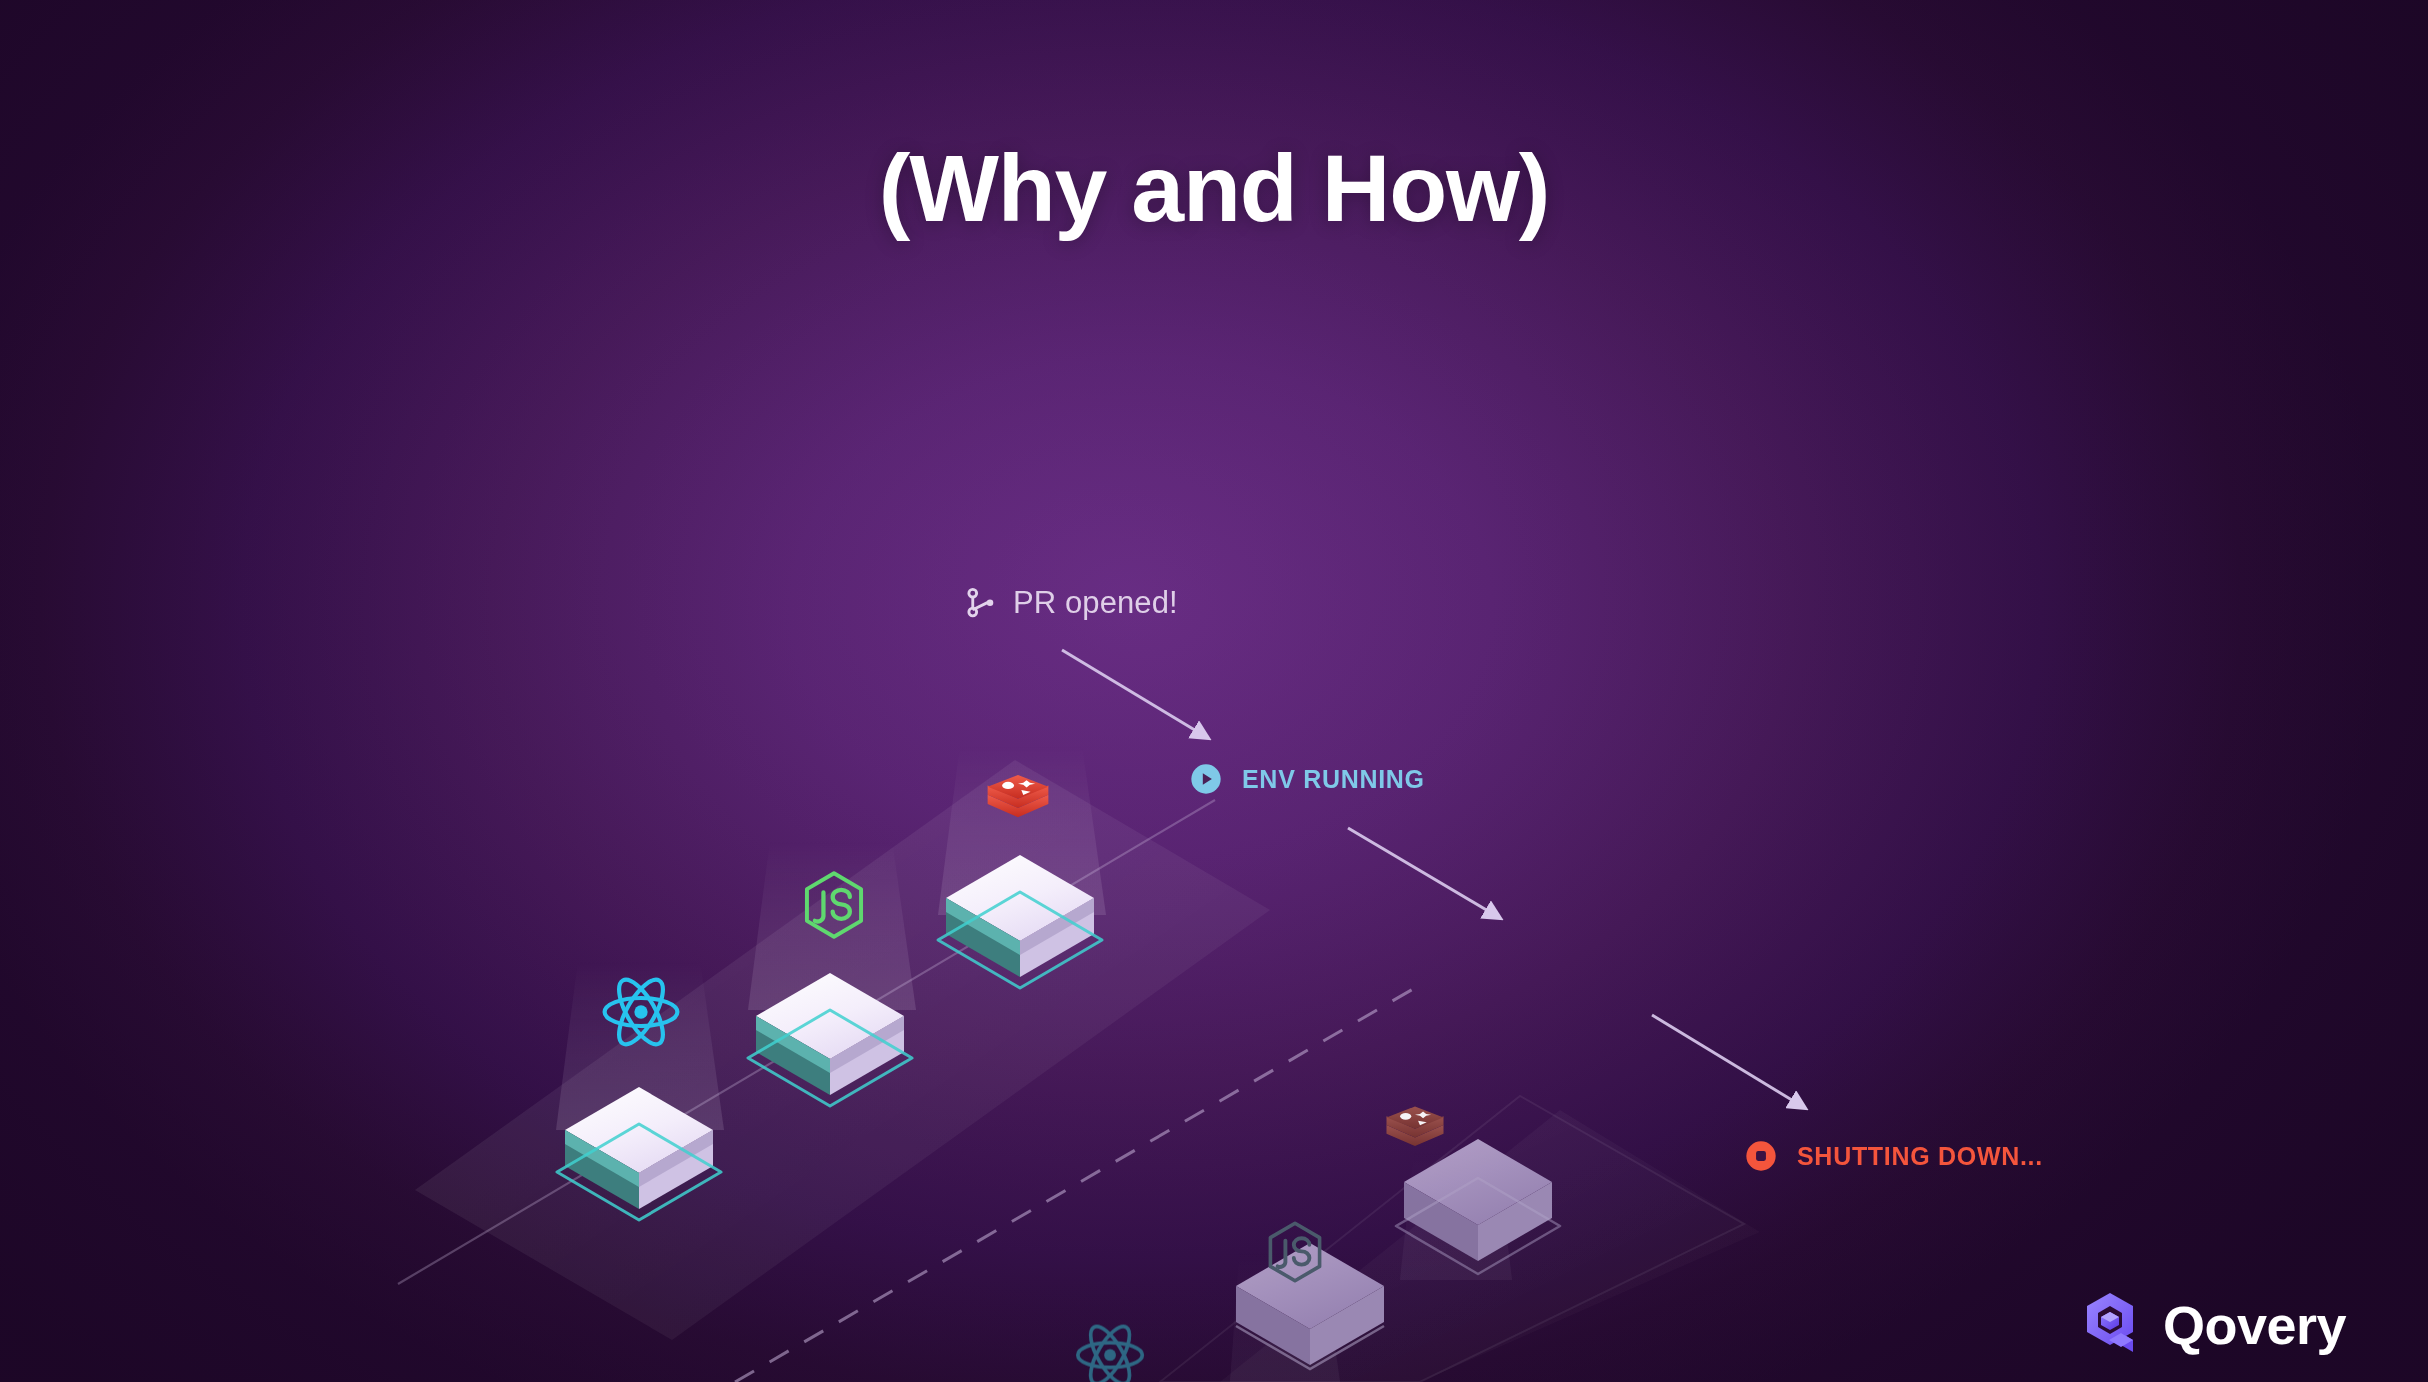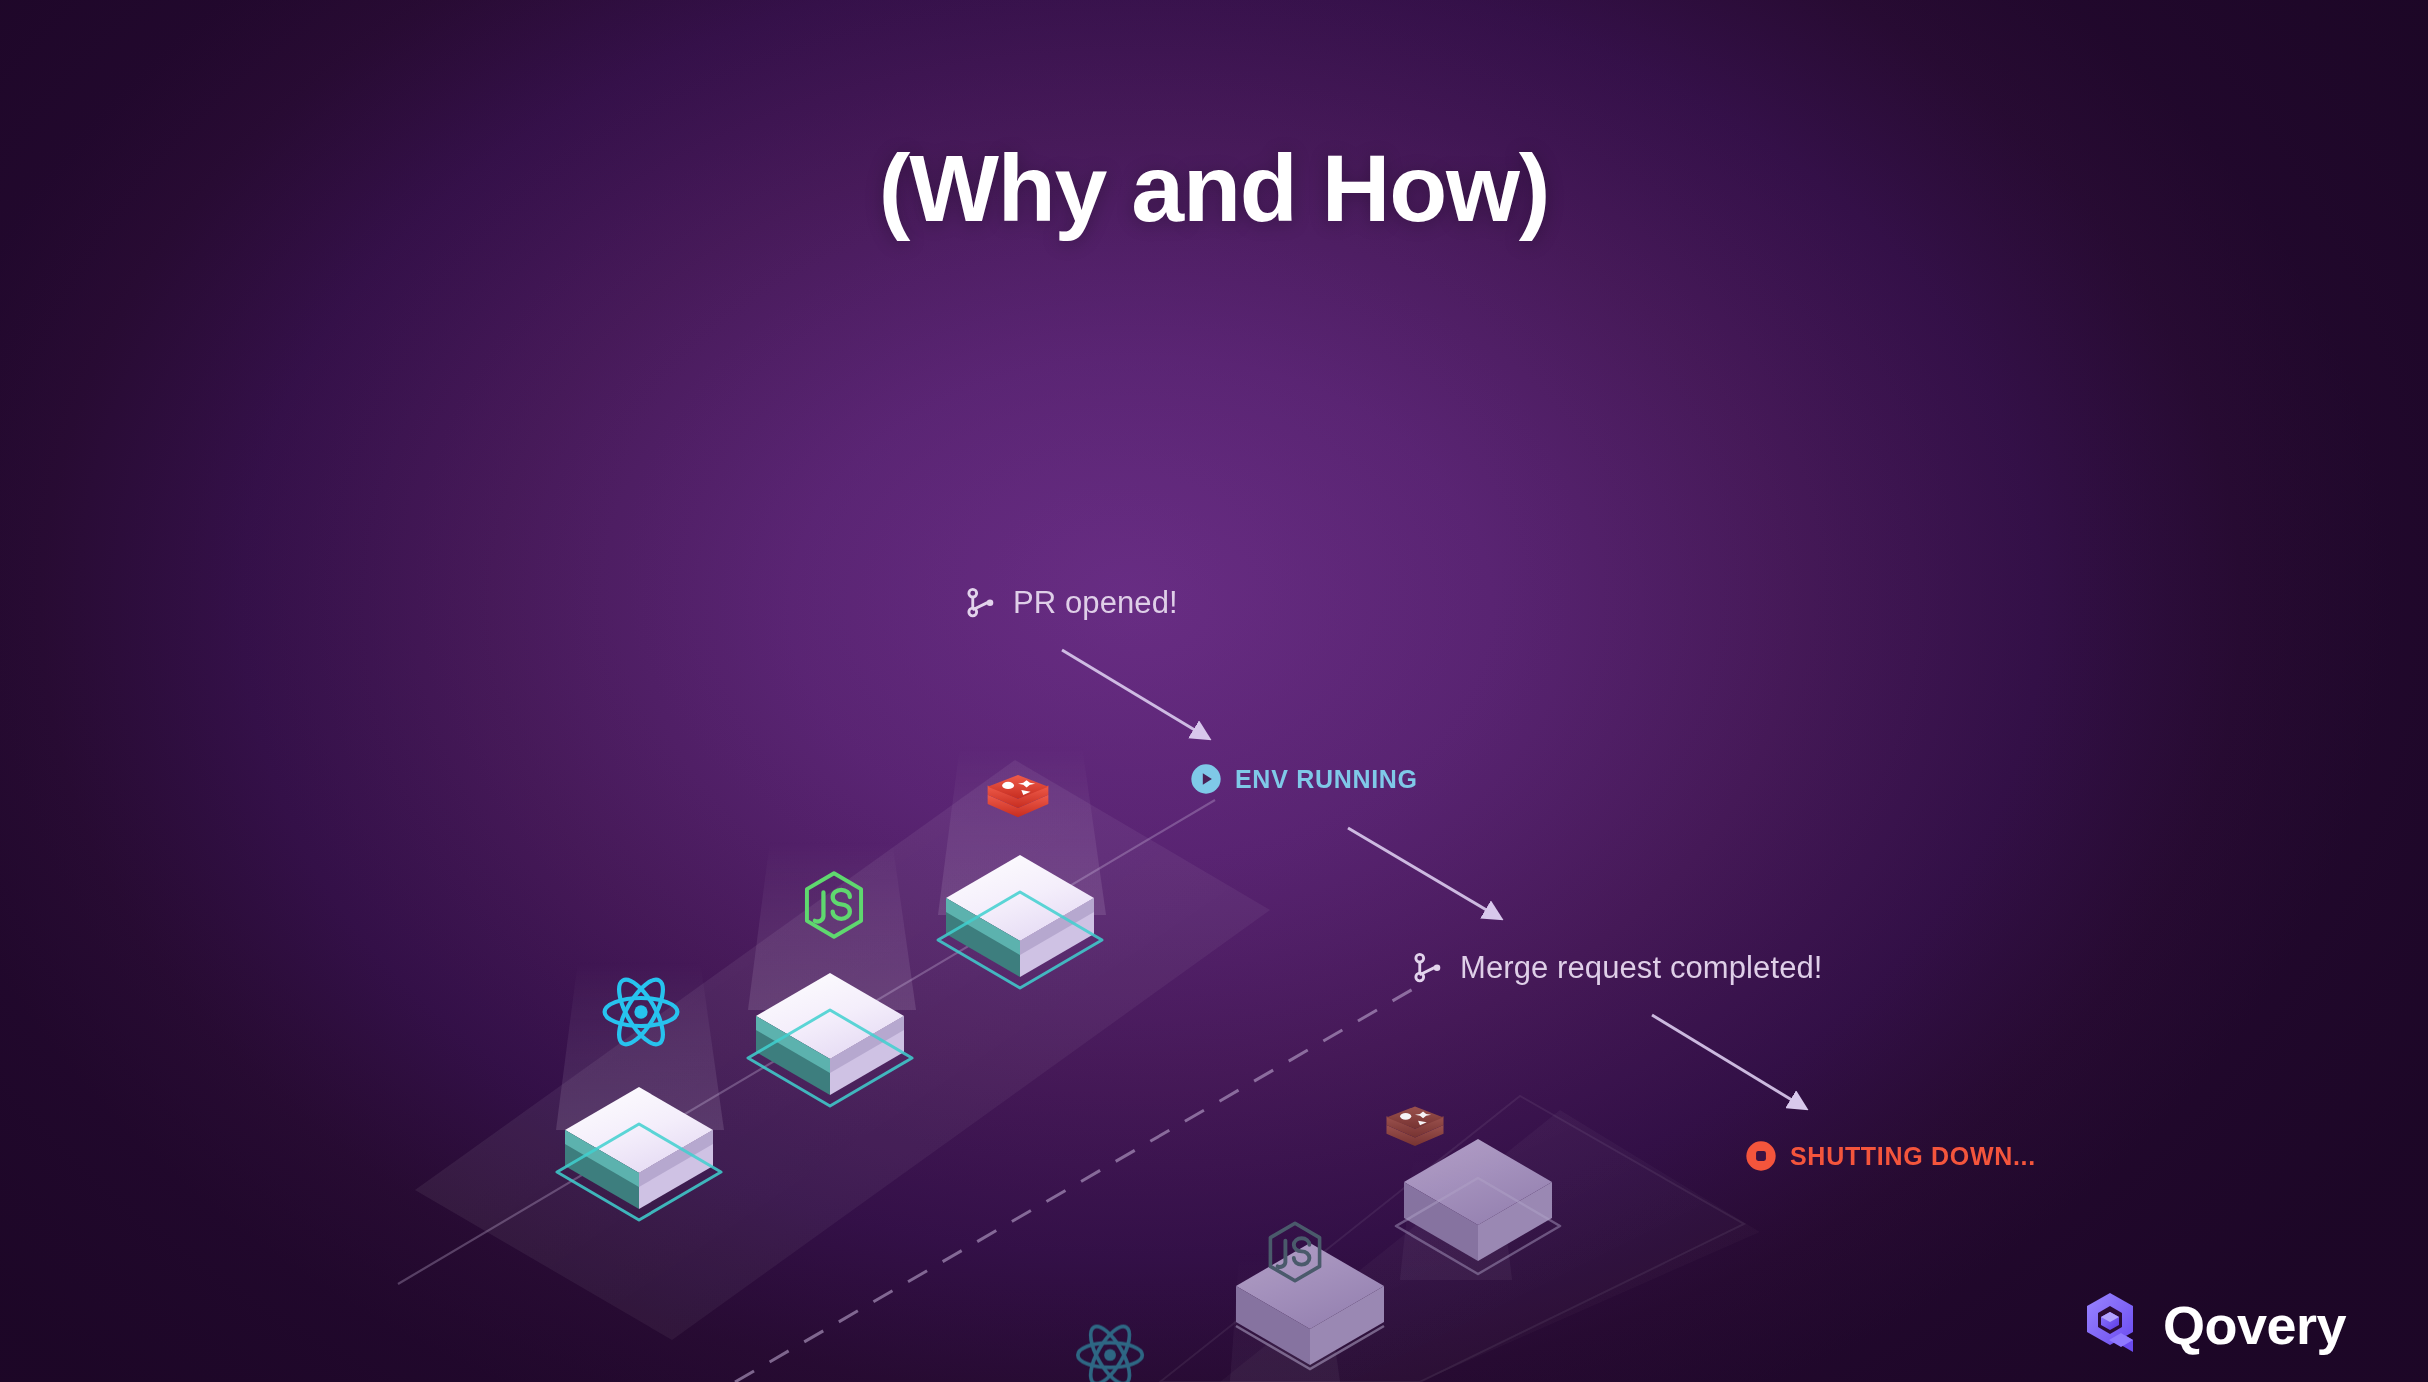--- a/index.html
+++ b/index.html
@@ -23,21 +23,21 @@
     text-shadow:0 2px 18px rgba(0,0,0,.25);
   }
   #title .l2{display:block;}
 
   
   #scene{position:absolute;left:0;top:0;width:2428px;height:1382px;z-index:10;}
 
   
   .anno{position:absolute;display:flex;align-items:center;gap:14px;z-index:50;white-space:nowrap;}
   .anno .txt{font-size:31px;color:#dfcfe8;font-weight:400;letter-spacing:.1px;}
-  .badge{position:absolute;display:flex;align-items:center;gap:13px;z-index:50;white-space:nowrap;}
+  .badge{position:absolute;display:flex;align-items:center;gap:20px;z-index:50;white-space:nowrap;}
   .badge .txt{font-size:25px;font-weight:700;letter-spacing:.7px;}
   #env-running{left:1190px;top:763px;}
   #env-running .txt{color:#7fc9e8;}
   #shutting-down{left:1745px;top:1140px;}
   #shutting-down .txt{color:#f4553c;}
   #pr-opened{left:963px;top:585px;}
   #merge-done{left:1410px;top:950px;}
 
   
   #logo{position:absolute;left:2083px;top:1262px;display:flex;align-items:center;gap:18px;z-index:60;margin-top:29px;}
@@ -225,30 +225,20 @@
   </div>
 
   <div class="badge" id="env-running">
     <svg width="32" height="32" viewBox="0 0 24 24">
       <circle cx="12" cy="12" r="11" fill="#7fc9e8"></circle>
       <path d="M9.6 7.6 L16.4 12 L9.6 16.4 Z" fill="#4a2057"></path>
     </svg>
     <span class="txt">ENV RUNNING</span>
   </div>
 
-  <div class="anno" id="merge-done">
-    <svg width="36" height="36" viewBox="0 0 24 24">
-      <circle cx="6.5" cy="5.5" r="2.6" fill="none" stroke="#e2d4ec" stroke-width="1.9"></circle>
-      <circle cx="6.5" cy="18" r="2.6" fill="none" stroke="#e2d4ec" stroke-width="1.9"></circle>
-      <circle cx="18" cy="11.8" r="2.2" fill="#e2d4ec"></circle>
-      <path d="M6.5 8.1 L6.5 15.4" stroke="#e2d4ec" stroke-width="1.9" stroke-linecap="round"></path>
-      <path d="M7.2 16.2 L15.9 11.9" stroke="#e2d4ec" stroke-width="1.9" stroke-linecap="round"></path>
-    </svg>
-    <span class="txt">Merge request completed!</span>
-  </div>
 
   <div class="badge" id="shutting-down">
     <svg width="32" height="32" viewBox="0 0 24 24">
       <circle cx="12" cy="12" r="11" fill="#f4553c"></circle>
       <rect x="8.3" y="8.3" width="7.4" height="7.4" rx="1.6" fill="#3a1243"></rect>
     </svg>
     <span class="txt">SHUTTING DOWN...</span>
   </div>
 
   <div id="logo">

